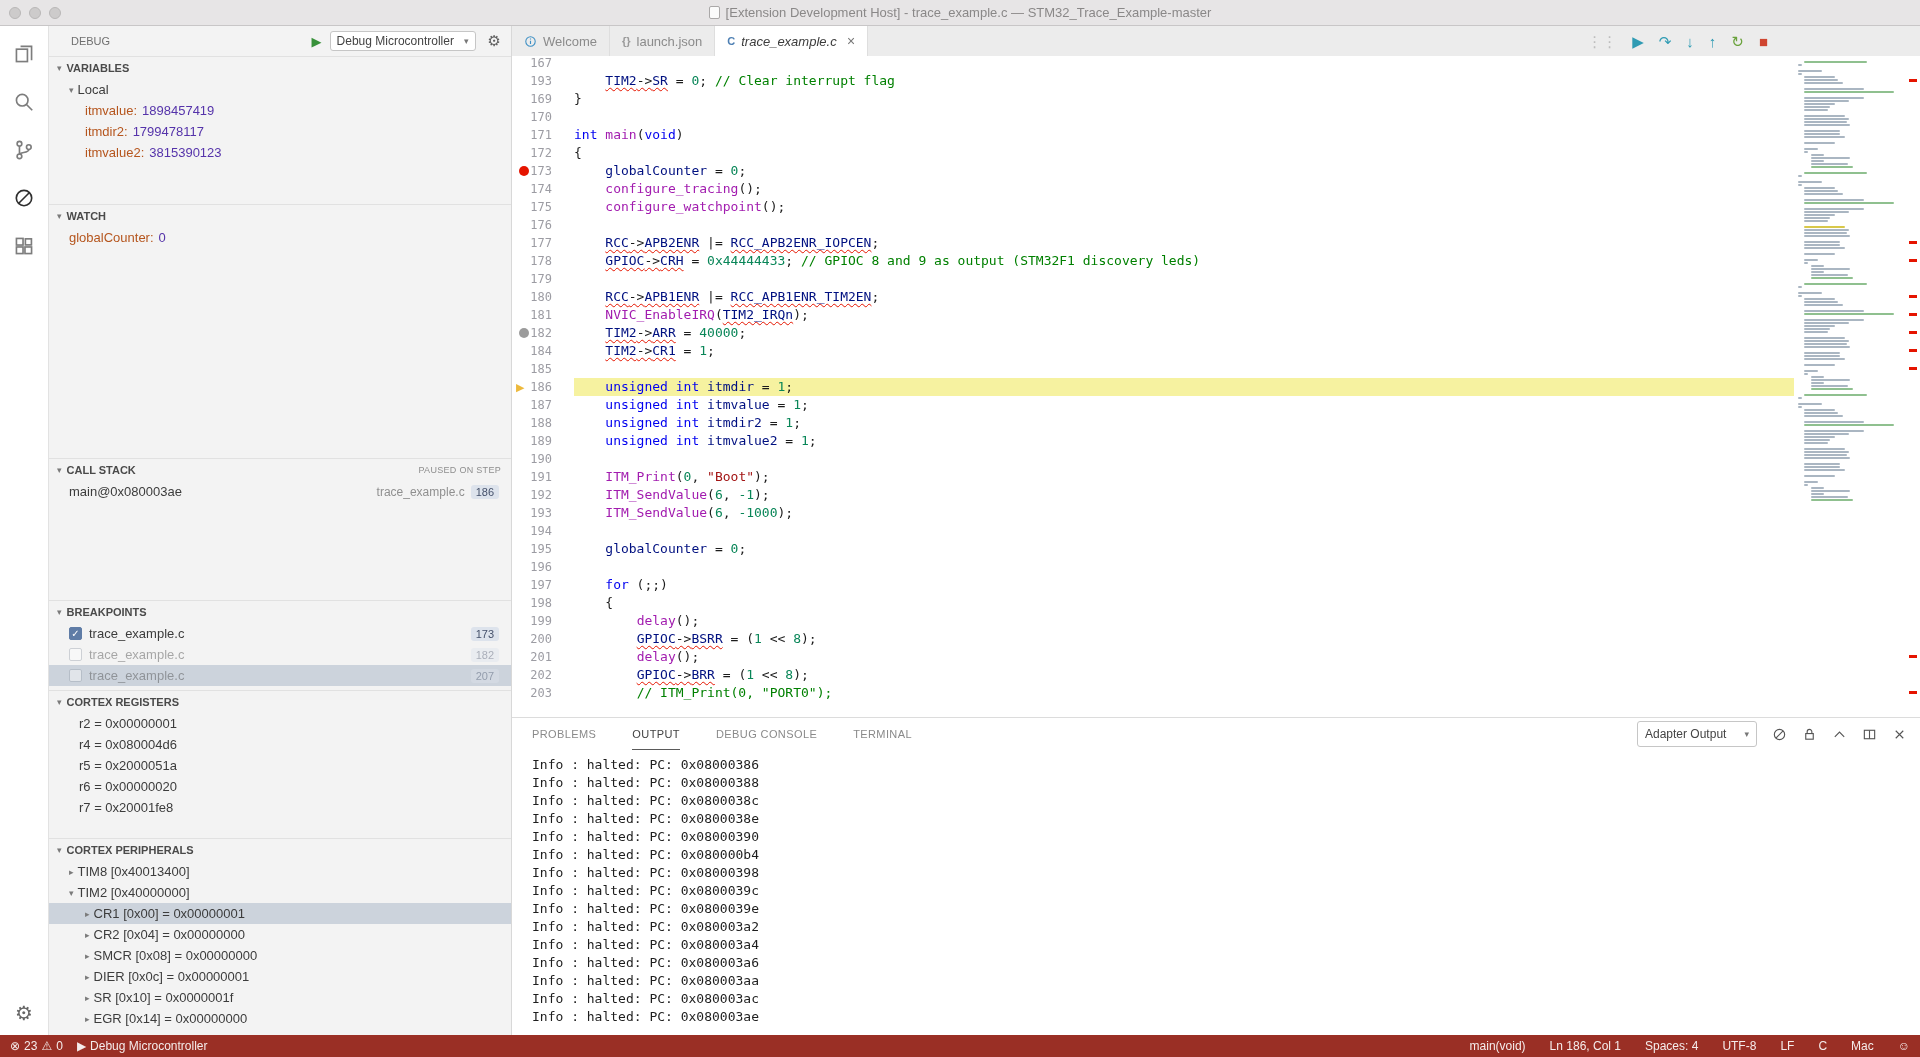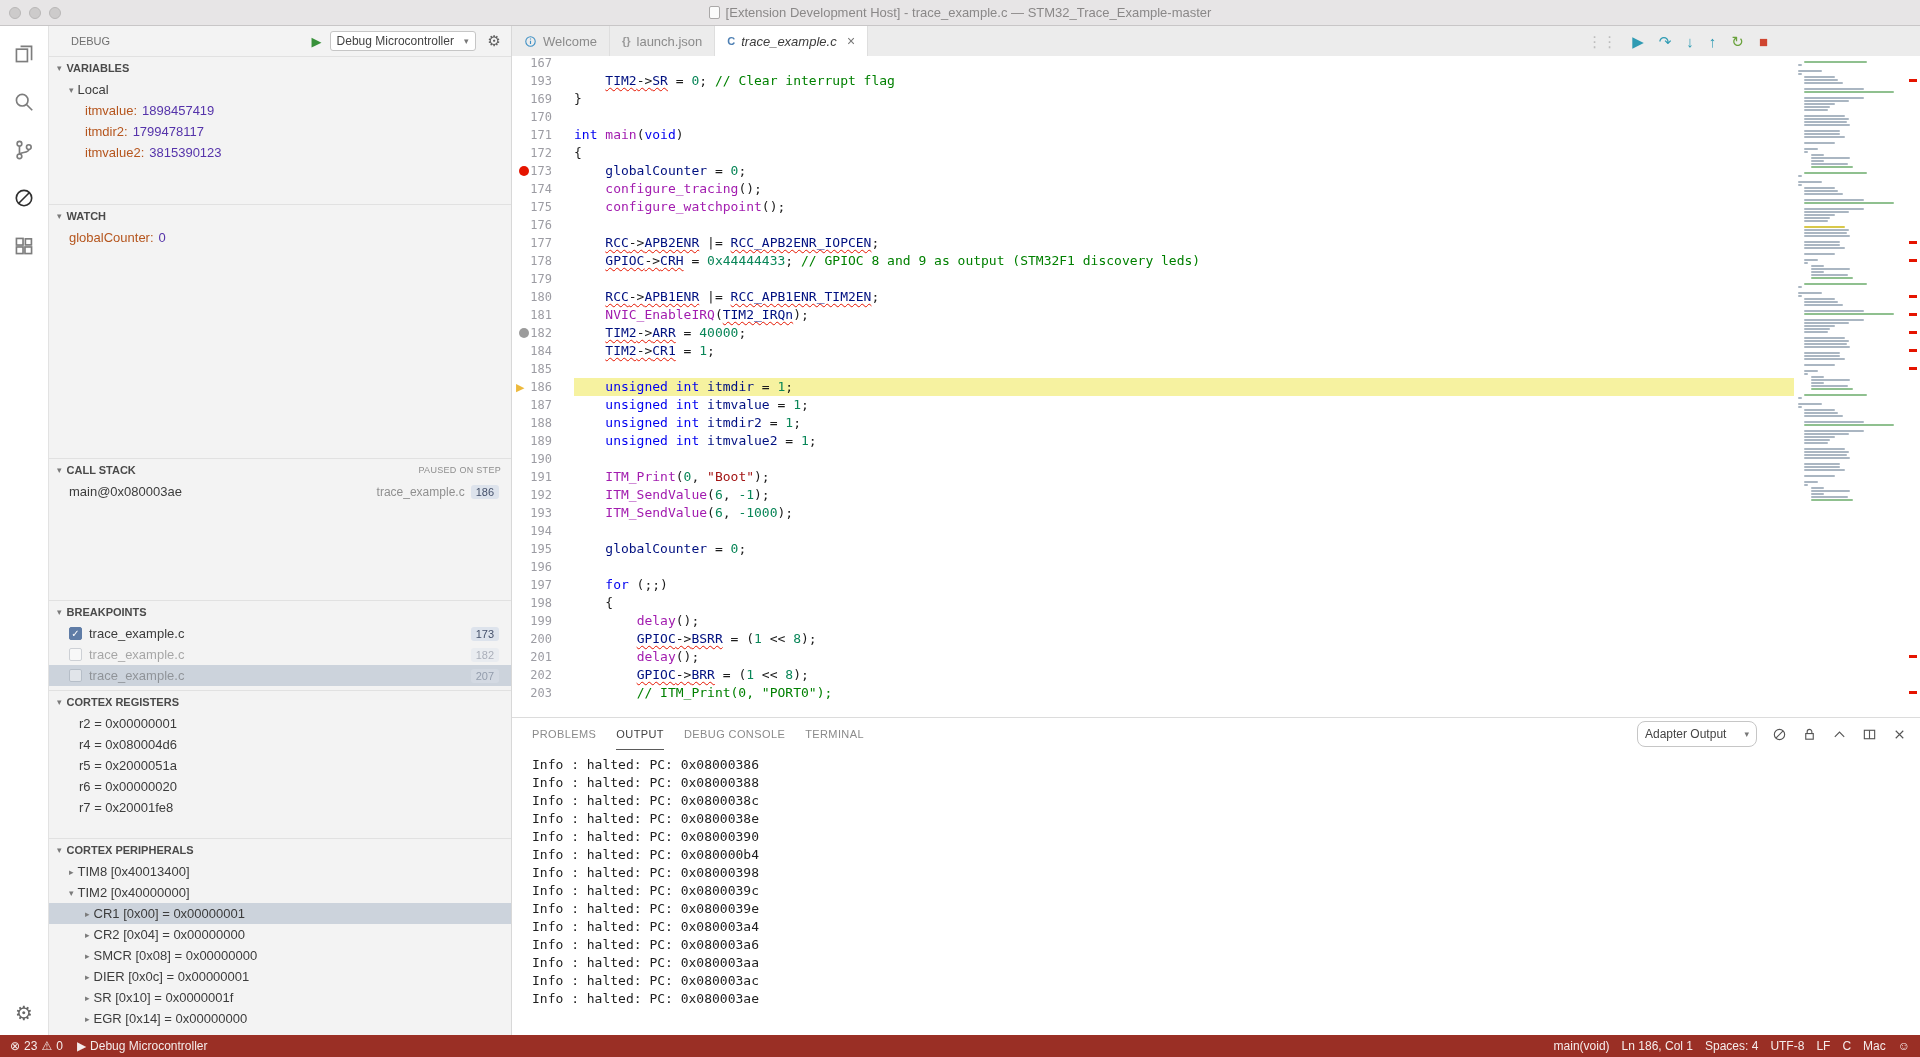--- a/index.html
+++ b/index.html
@@ -71,30 +71,30 @@
 .minimap{width:112px;flex:none;padding-top:2px;overflow:hidden}
 .mm-line{height:2px;margin-bottom:1px;border-radius:1px}
 .overview{width:14px;flex:none;position:relative}
 .ov-mark{position:absolute;right:3px;width:8px;height:3px;background:#e51400}
 
 .panel{height:318px;flex:none;border-top:1px solid #dcdcdc;display:flex;flex-direction:column;background:#fff}
 .panel-header{height:32px;flex:none;display:flex;align-items:center;padding:0 12px 0 20px;gap:24px}
 .ptab{font-size:11px;color:#8a8a8a;letter-spacing:.4px;height:100%;display:flex;align-items:center;border-bottom:1px solid transparent}
 .ptab.active{color:#424242;border-bottom-color:#5a5a5a}
 .panel-right{margin-left:auto;display:flex;align-items:center;gap:14px}
-.chan-select{height:22px;min-width:120px;background:#fff;border:1px solid #c6c6c6;border-radius:8px;font-size:12px;color:#444;display:flex;align-items:center;justify-content:space-between;padding:12px 7px;gap:8px;white-space:nowrap}
+.chan-select{height:22px;min-width:120px;background:#fff;border:1px solid #c6c6c6;border-radius:3px;font-size:12px;color:#444;display:flex;align-items:center;justify-content:space-between;padding:12px 7px;gap:8px;white-space:nowrap}
 .p-icon{width:17px;height:17px;color:#555;display:flex;align-items:center;justify-content:center}
 .p-icon svg{width:15px;height:15px;stroke-width:1.2}
 .panel-body{flex:1;overflow:hidden;padding:6px 0 0 20px;font-family:"DejaVu Sans Mono",monospace;font-size:13px;line-height:18px;color:#1e1e1e}
 .out-line{white-space:pre}
 
 .statusbar{height:22px;flex:none;background:#9a2f25;color:#f5eceb;display:flex;align-items:center;font-size:12px;padding:0 10px;gap:14px}
 .sb-item{display:flex;align-items:center;gap:4px;white-space:nowrap}
 .sb-ico{font-size:12px}
-.sb-right{margin-left:auto;display:flex;gap:12px;}
+.sb-right{margin-left:auto;display:flex;gap:24px;}
 </style>
 </head>
 <body>
 
 <div class="window">
 
   <div class="titlebar">
     <div class="traffic">
       <span class="tl"></span>
       <span class="tl"></span>
@@ -712,21 +712,21 @@
             <div class="ov-mark" style="top: 257px;"></div>
             <div class="ov-mark" style="top: 275px;"></div>
             <div class="ov-mark" style="top: 293px;"></div>
             <div class="ov-mark" style="top: 311px;"></div>
             <div class="ov-mark" style="top: 599px;"></div>
             <div class="ov-mark" style="top: 635px;"></div>
           </div>
       </div>
       <div class="panel">
         <div class="panel-header">
-          <div id="panel-tabs" style="display:flex;gap:20px;height:100%">
+          <div id="panel-tabs" style="display:flex;gap:36px;height:100%">
               <div class="ptab">PROBLEMS</div>
               <div class="ptab active">OUTPUT</div>
               <div class="ptab">DEBUG CONSOLE</div>
               <div class="ptab">TERMINAL</div>
             </div>
           <div class="panel-right">
             <span class="chan-select">
               <span>Adapter Output</span>
               <span class="sel-arrow">▾</span>
             </span>
@@ -765,20 +765,21 @@
         <div class="panel-body" id="panel-output">
             <div class="out-line">Info : halted: PC: 0x08000386</div>
             <div class="out-line">Info : halted: PC: 0x08000388</div>
             <div class="out-line">Info : halted: PC: 0x0800038c</div>
             <div class="out-line">Info : halted: PC: 0x0800038e</div>
             <div class="out-line">Info : halted: PC: 0x08000390</div>
             <div class="out-line">Info : halted: PC: 0x080000b4</div>
             <div class="out-line">Info : halted: PC: 0x08000398</div>
             <div class="out-line">Info : halted: PC: 0x0800039c</div>
             <div class="out-line">Info : halted: PC: 0x0800039e</div>
+            <div class="out-line">Info : halted: PC: 0x080003a2</div>
             <div class="out-line">Info : halted: PC: 0x080003a4</div>
             <div class="out-line">Info : halted: PC: 0x080003a6</div>
             <div class="out-line">Info : halted: PC: 0x080003aa</div>
             <div class="out-line">Info : halted: PC: 0x080003ac</div>
             <div class="out-line">Info : halted: PC: 0x080003ae</div>
           </div>
       </div>
     </div>
 
   </div>

